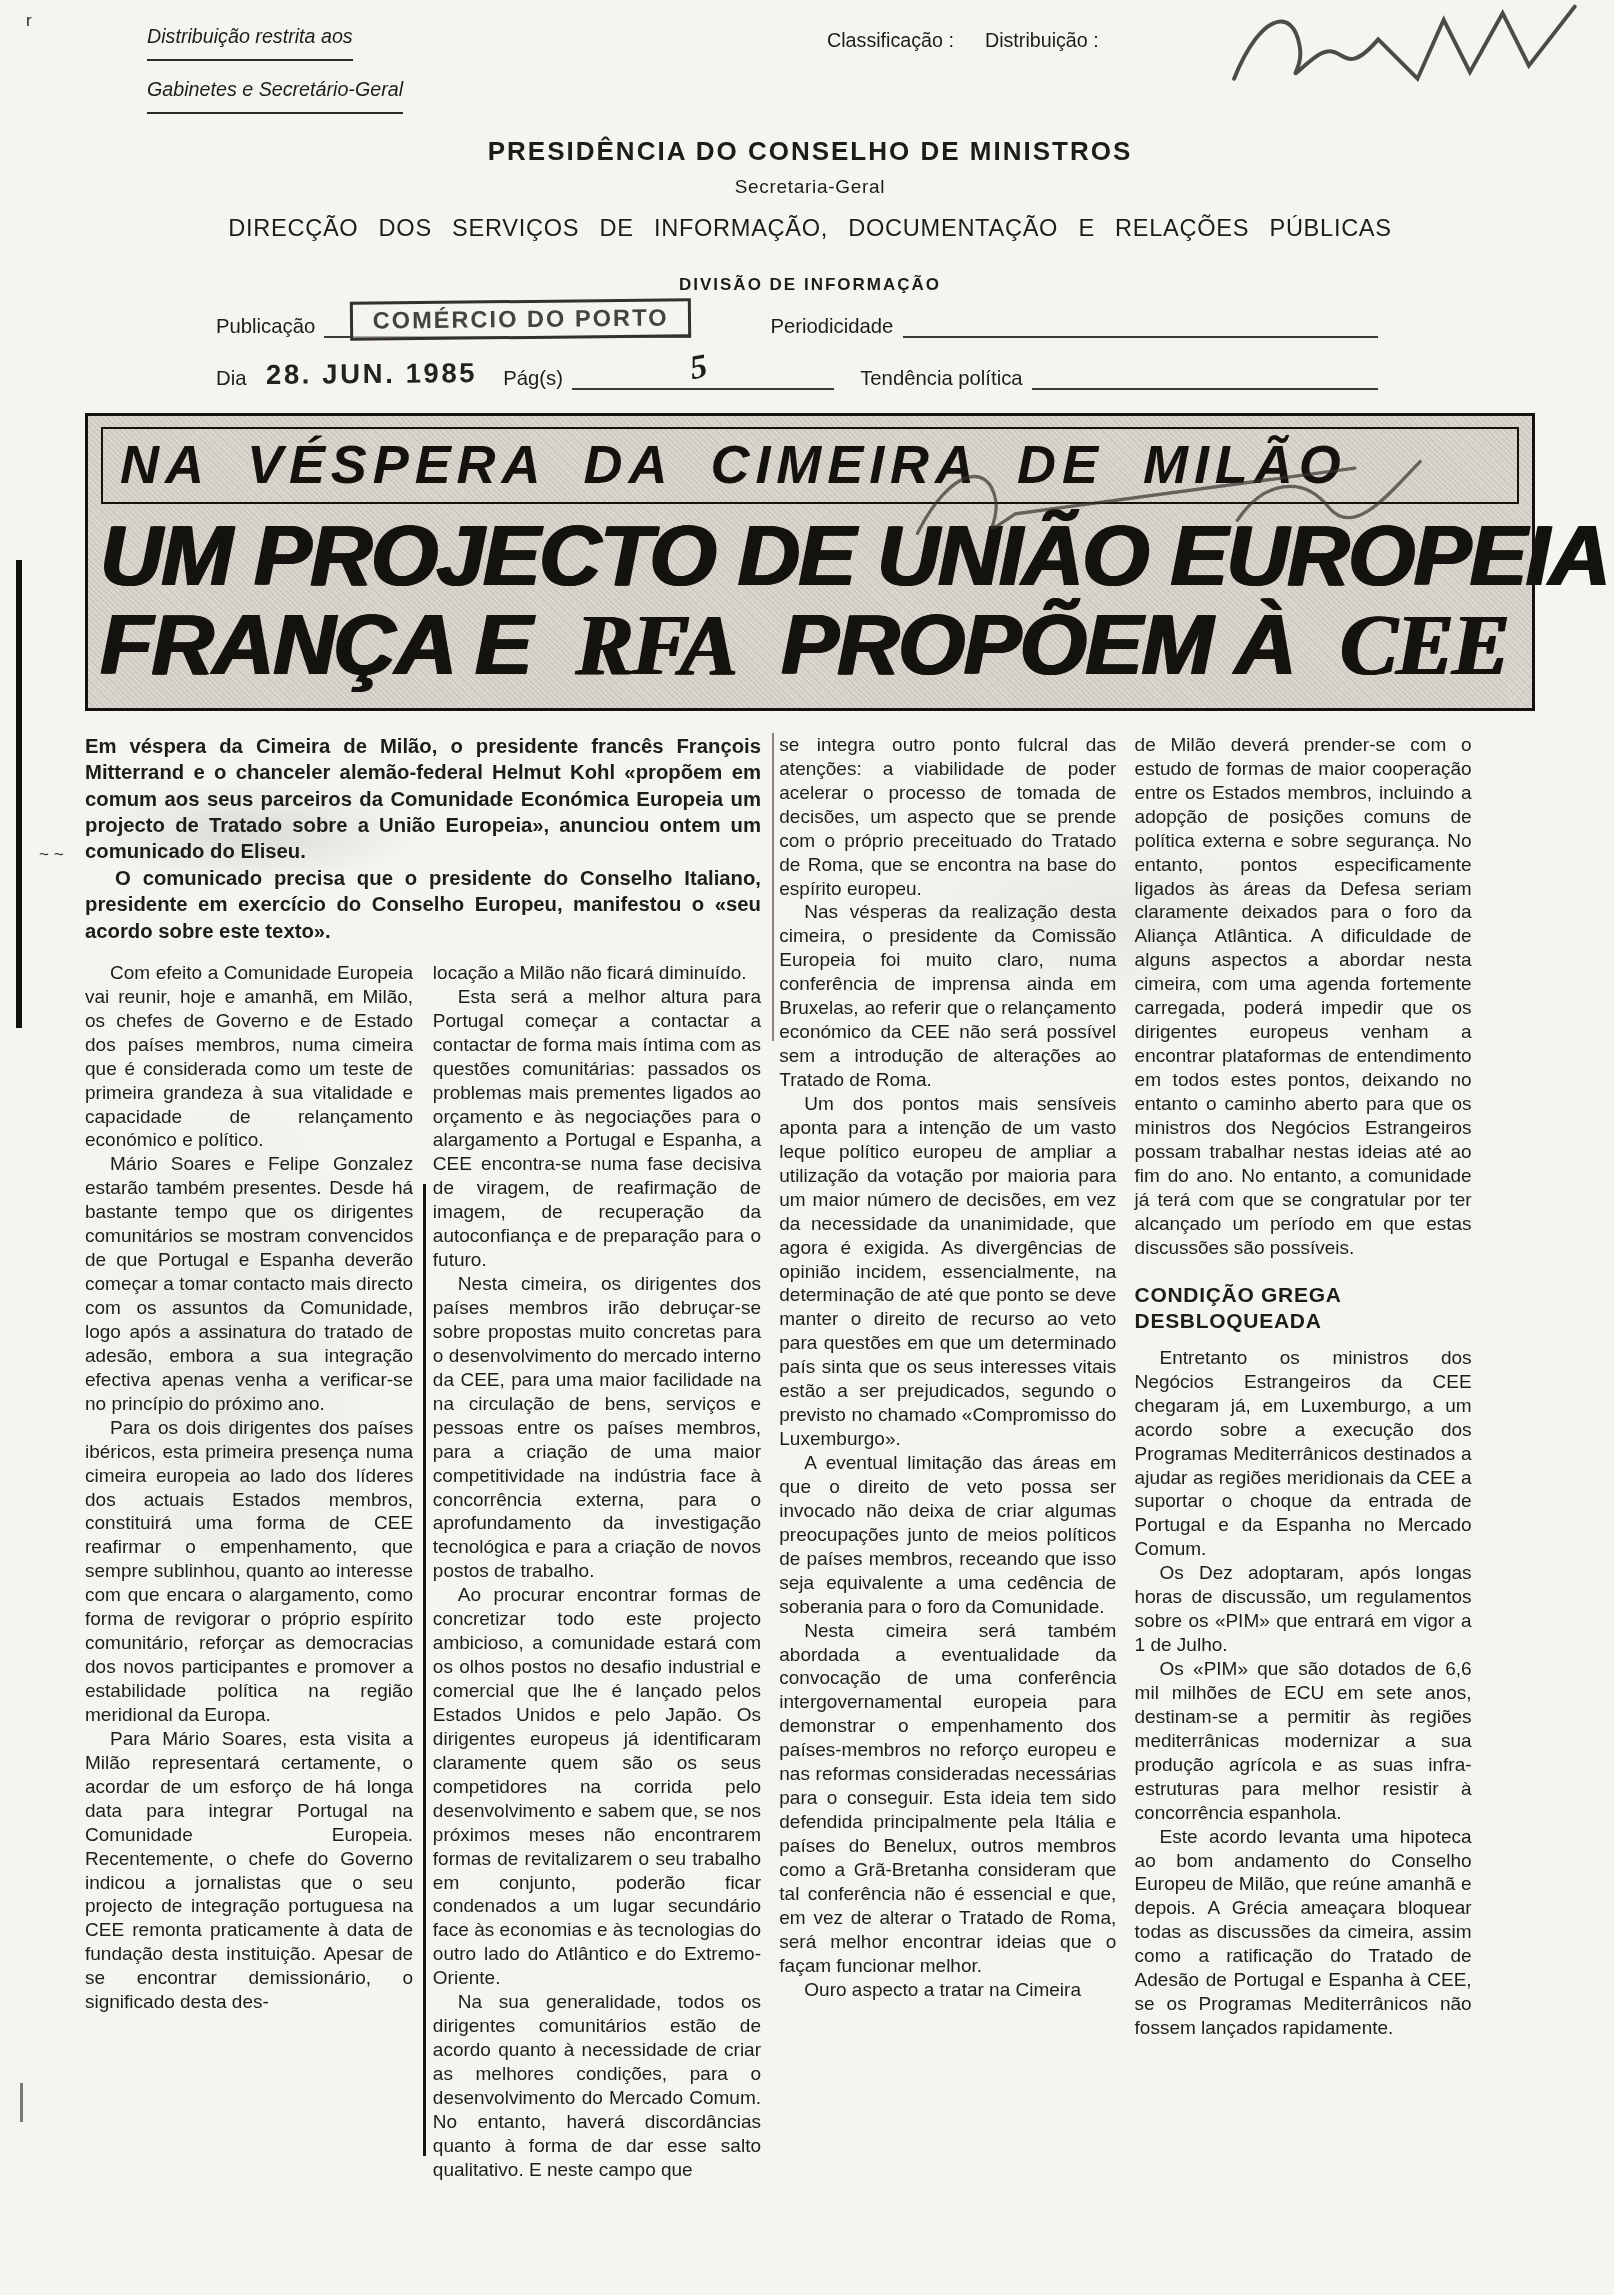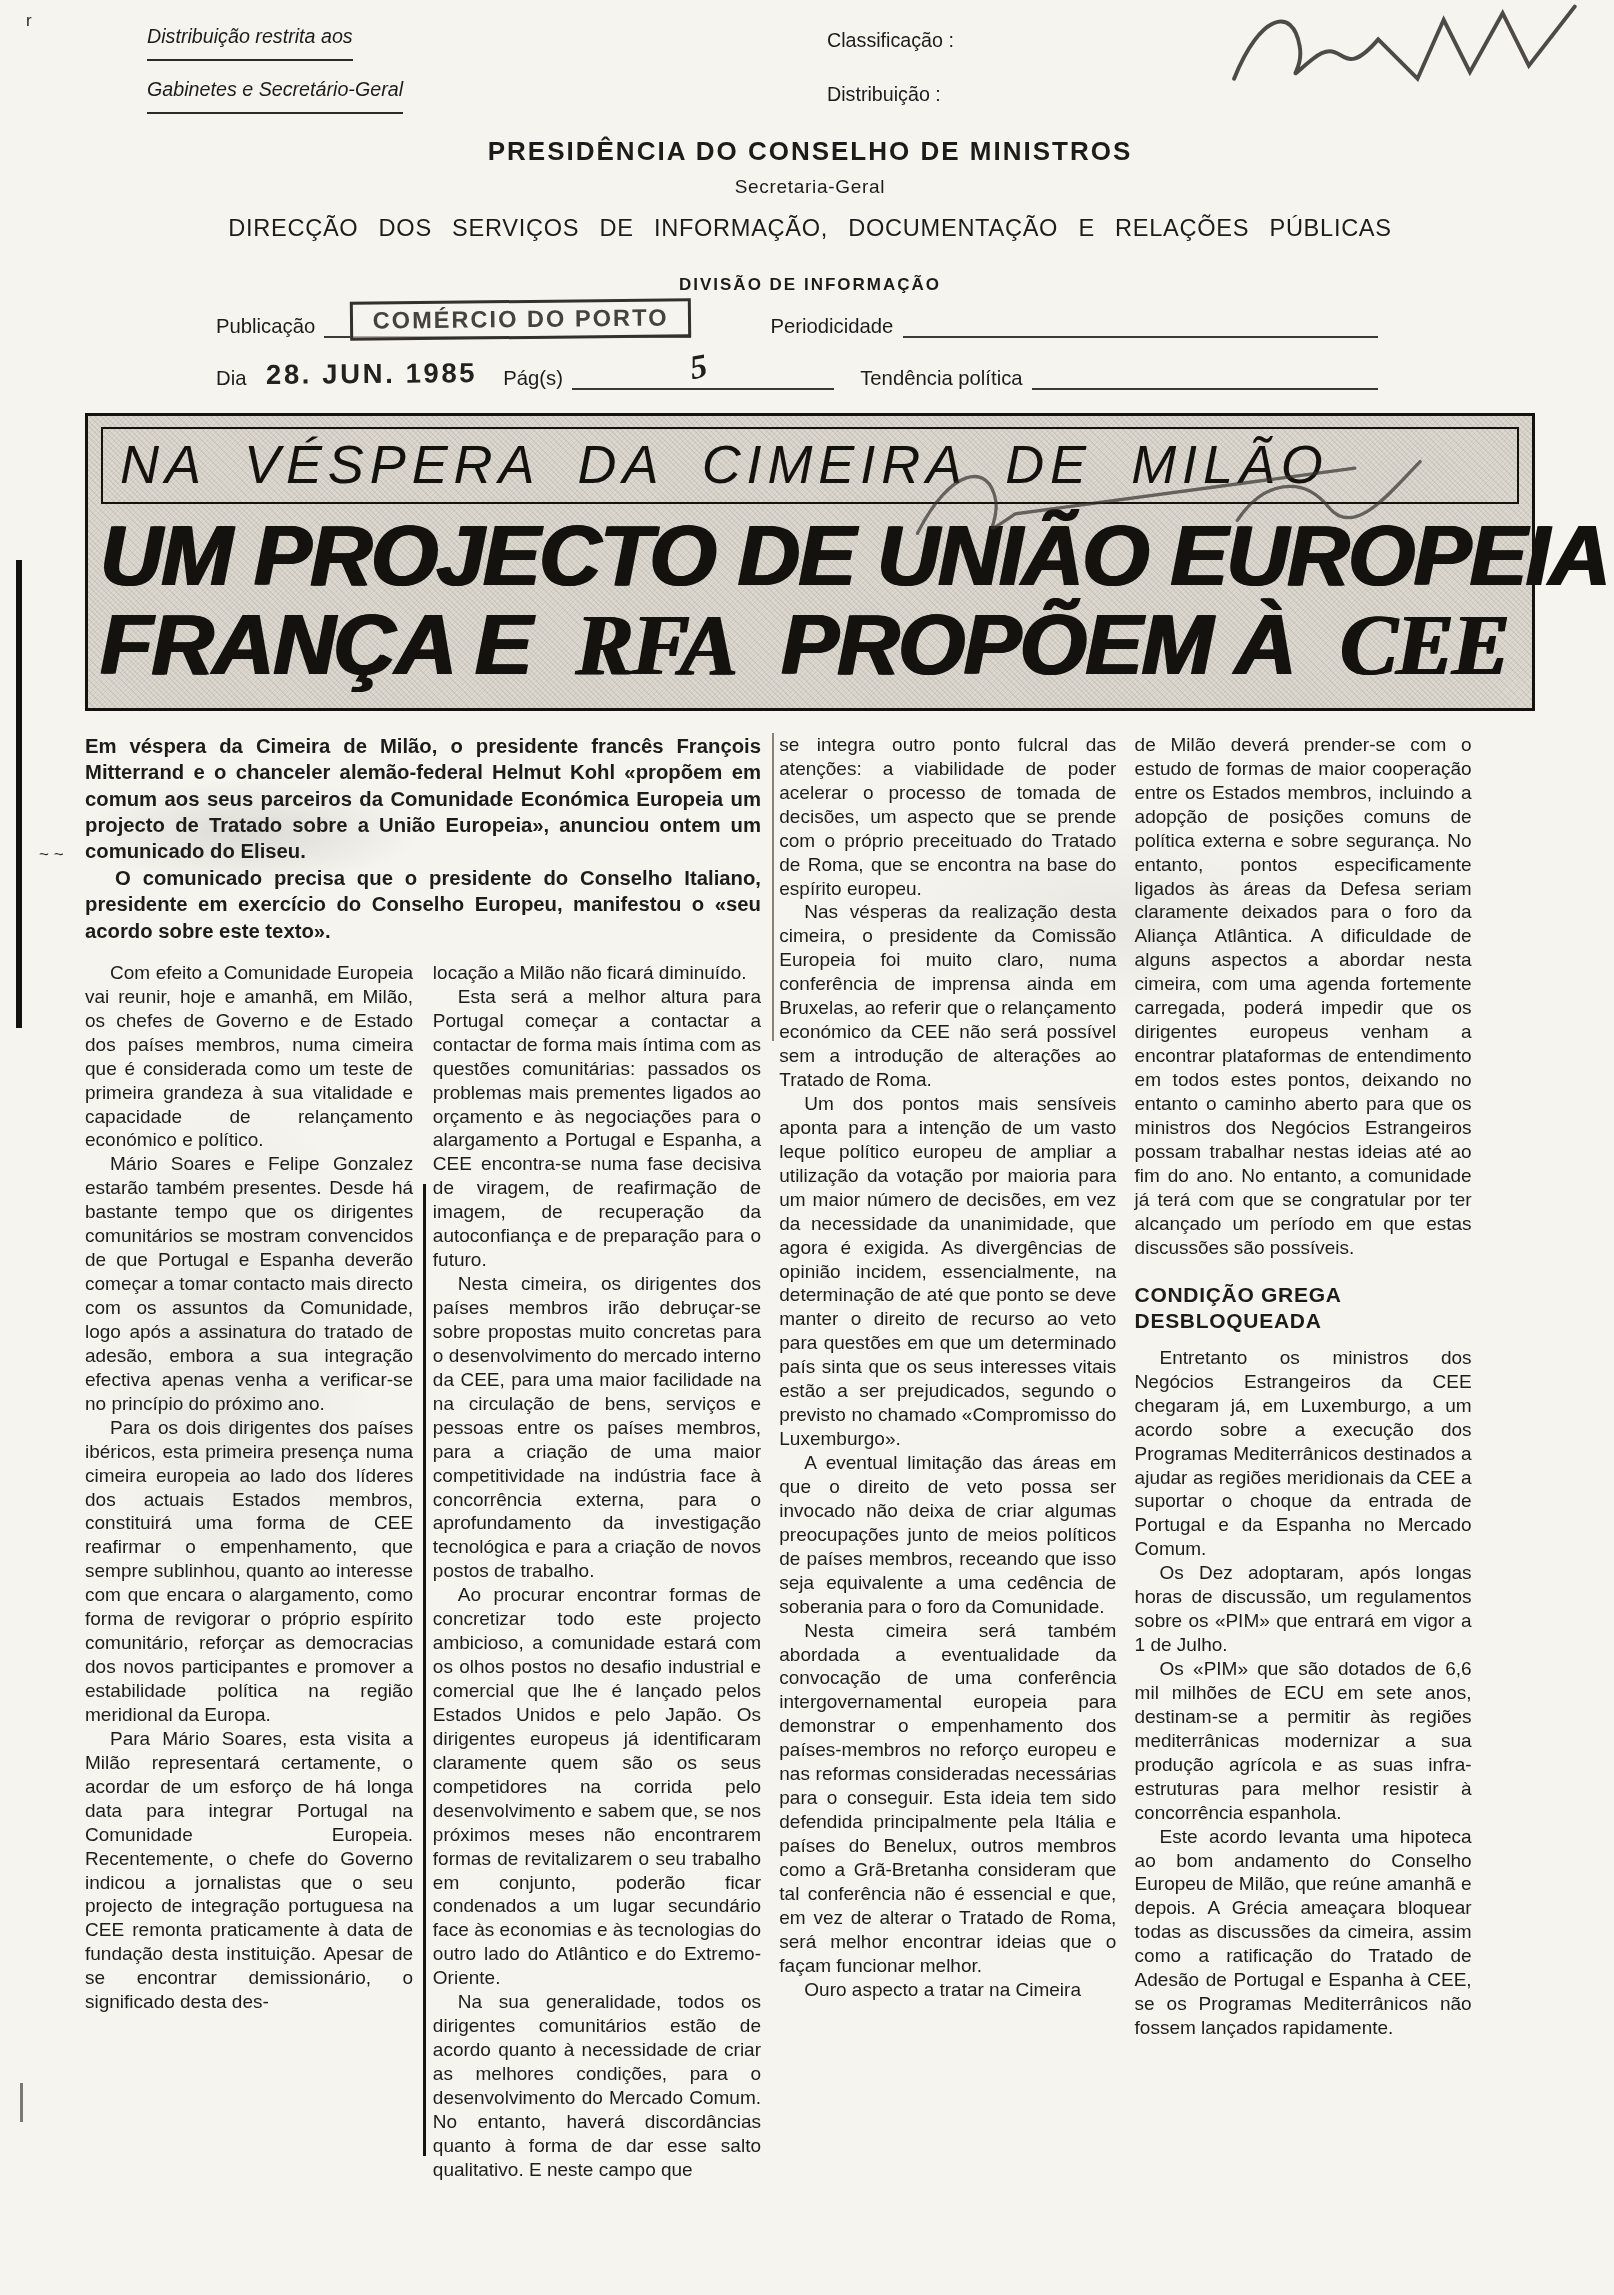--- a/index.html
+++ b/index.html
@@ -22,21 +22,21 @@
     background:radial-gradient(closest-side,rgba(60,58,52,.14),rgba(60,58,52,0));}
   .sm1{left:79px;top:780px;width:341px;height:105px;}
   .sm2{left:98px;top:1081px;width:275px;height:590px;opacity:.6;}
   .sm3{left:884px;top:819px;width:459px;height:197px;opacity:.5;}
   svg.scribble{position:absolute;pointer-events:none;}
 
   
   .doc-header{position:relative;font-size:19.7px;}
   .restricted{margin-left:62px;display:flex;flex-direction:column;gap:17px;}
   .restricted span{font-style:italic;border-bottom:2px solid #2b2a27;padding-bottom:11px;width:max-content;}
-  .class-dist{position:absolute;left:742px;top:3.9px;display:flex;flex-direction:column;gap:31px;}
+  .class-dist{position:absolute;left:742px;top:3.9px;display:flex;gap:31px;}
   .org-title{text-align:center;font-weight:700;font-size:26px;letter-spacing:2px;margin-top:22px;}
   .org-sub{text-align:center;font-size:19px;margin-top:9.2px;letter-spacing:0.7px;}
   .org-dir{text-align:center;font-size:23.6px;margin-top:17px;letter-spacing:0.7px;word-spacing:13px;white-space:nowrap;}
   .org-div{text-align:center;font-size:17px;font-weight:700;letter-spacing:2px;margin-top:33px;}
   .form-row{display:flex;align-items:flex-end;margin:19.7px 157px 0 131px;font-size:20.3px;}
   .form-row .lbl{white-space:nowrap;padding-right:9.2px;}
   .fline{border-bottom:2px solid #3c3a35;position:relative;height:6.6px;}
   .fline.pub{width:367px;}
   .fline.pag{width:262px;}
   .fline.grow{flex:1;}
@@ -51,21 +51,21 @@
     font-size:34px;font-weight:700;color:#1f1e1b;transform:rotate(-10deg);}
 
   
   .headline-box{margin-top:23.6px;border:3.3px solid #14120e;
     background-color:#dcd8cf;
     background-image:
       repeating-linear-gradient(45deg,rgba(20,18,14,.07) 0 1.3px,transparent 1.3px 3.9px),
       repeating-linear-gradient(-45deg,rgba(20,18,14,.06) 0 0.7px,transparent 0.7px 3.3px);
     padding-bottom:17px;position:relative;}
   .kicker{border:2.6px solid #14120e;margin:10.5px 13px 6.6px;padding:3.9px 17px 7.9px;
-    font-size:54px;font-weight:400;font-style:italic;letter-spacing:5.9px;word-spacing:18.3px;
+    font-size:54px;font-weight:700;font-style:italic;letter-spacing:5.9px;word-spacing:18.3px;
     color:#14120e;white-space:nowrap;overflow:hidden;}
   .hl-line{font-size:86px;line-height:1.04;font-weight:900;font-style:italic;color:#14120e;
     letter-spacing:-1.3px;white-space:nowrap;padding:0 11.8px;
     text-shadow:2px 0 0 currentColor,-0.7px 0 0 currentColor;}
   .hl-seg + .hl-seg{margin-left:0.26em;}
   .hl-serif{font-family:"Liberation Serif",serif;font-style:italic;font-weight:700;}
 
   
   .article{display:flex;gap:18.3px;margin-top:22px;position:relative;font-size:19px;line-height:1.26;
     text-align:justify;}

